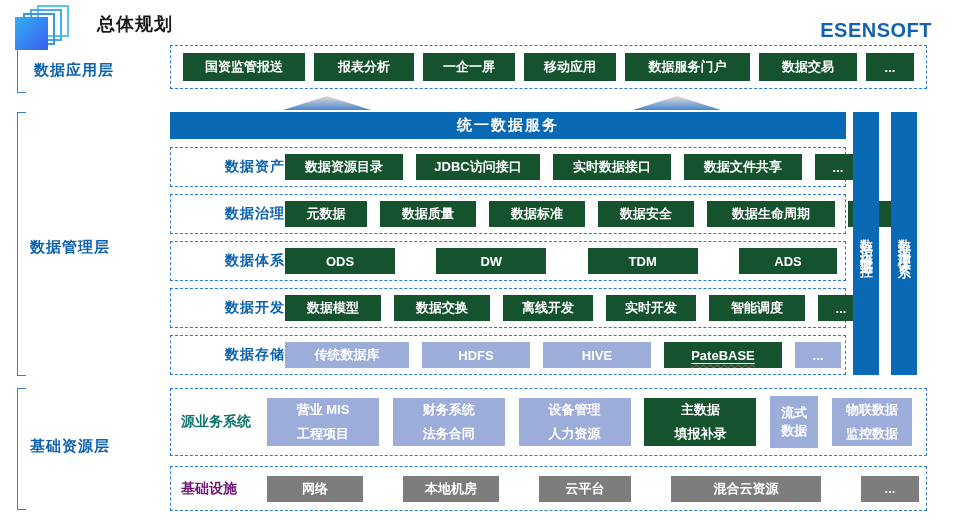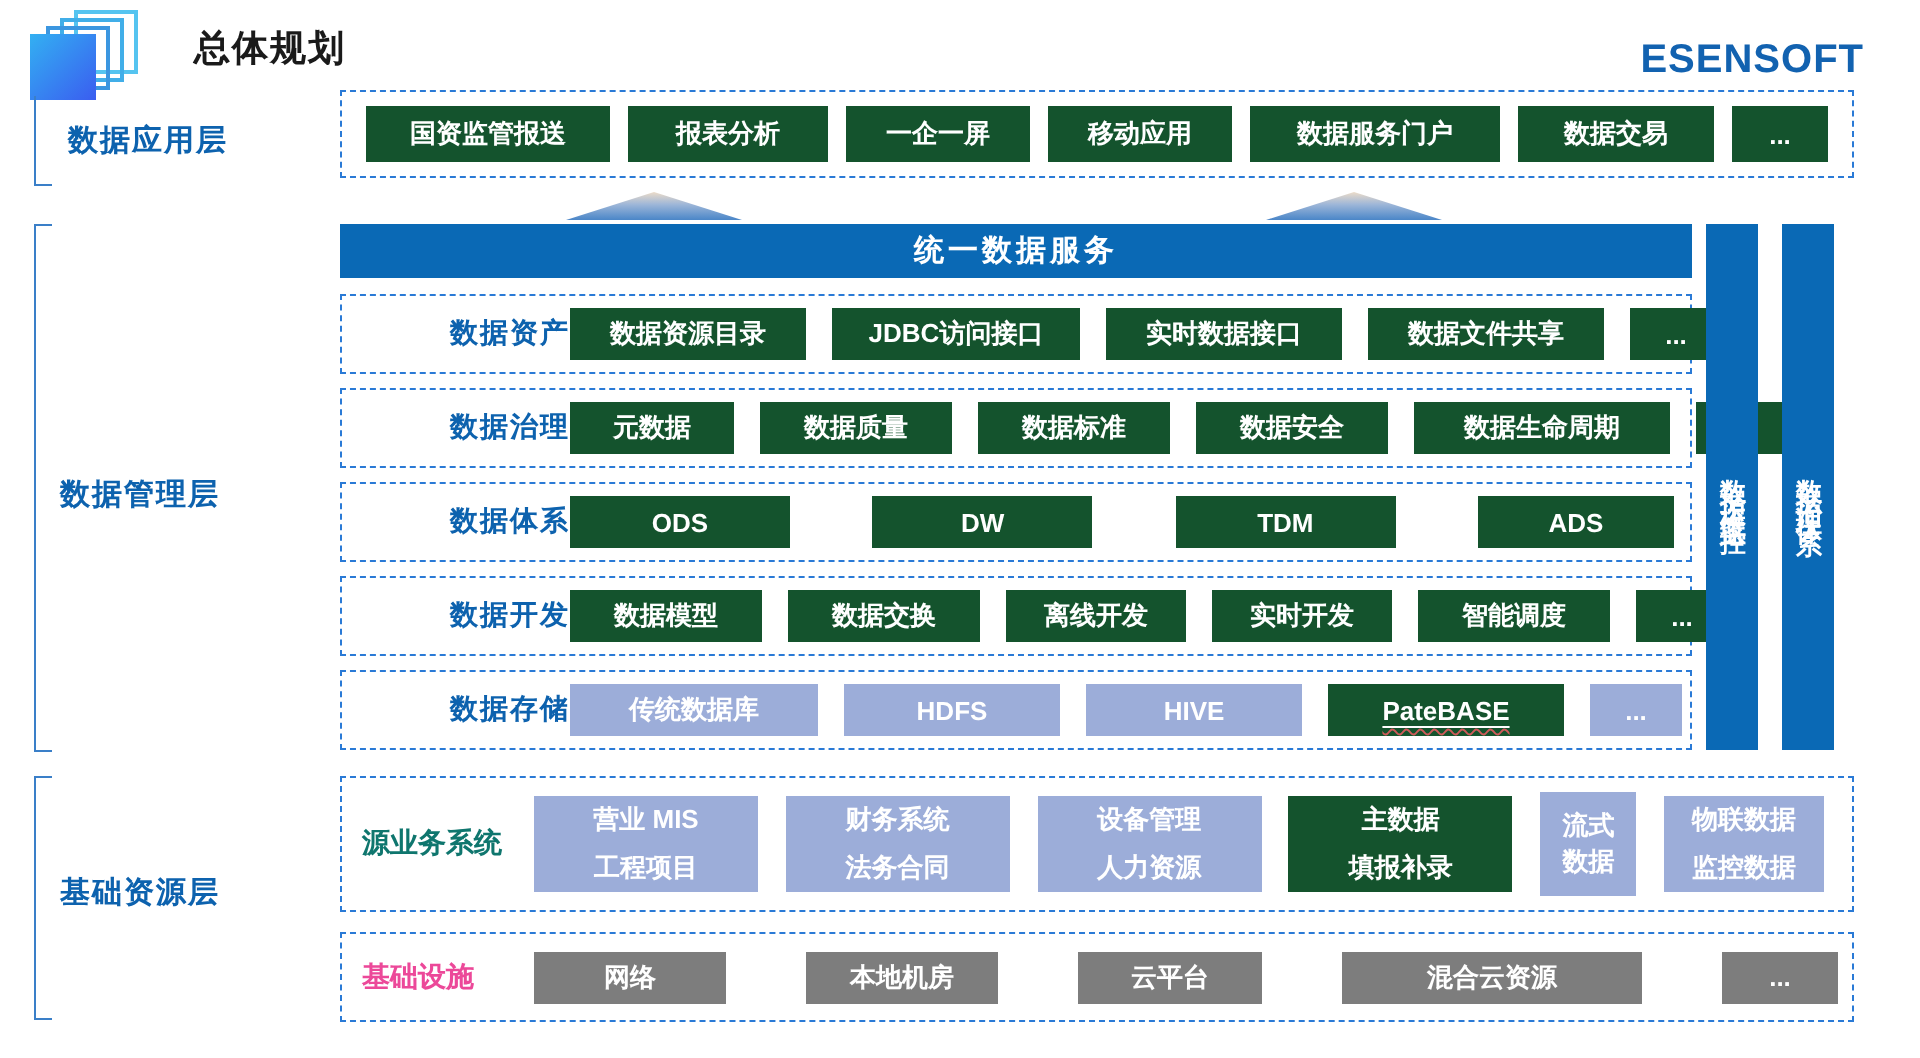--- a/index.html
+++ b/index.html
@@ -79,21 +79,21 @@
   .src-box{left:170px;top:388px;width:757px;height:68px;display:flex;align-items:center;padding:0 14px 0 10px;}
   .src-label{width:82px;color:#0f766e;font-size:14px;font-weight:600;flex:0 0 auto;}
   .src-items{flex:1;display:flex;justify-content:space-between;align-items:center;margin-left:4px;min-width:0;}
   .src-col{display:flex;flex-direction:column;gap:0;width:112px;flex:0 0 auto;}
   .src-col .b{height:24px;width:100%;}
   .src-col.narrow{width:80px;}
   .stream{width:48px;height:52px;font-size:13px;line-height:1.35;white-space:normal;text-align:center;padding:0 5px;}
 
   
   .infra-box{left:170px;top:466px;width:757px;height:45px;display:flex;align-items:center;padding:0 14px 0 10px;}
-  .infra-label{width:80px;color:#ec4899;font-size:14px;font-weight:600;flex:0 0 auto;}
+  .infra-label{width:80px;color:#701a75;font-size:14px;font-weight:600;flex:0 0 auto;}
   .infra-items{flex:1;display:flex;align-items:center;gap:40px;margin-left:6px;min-width:0;}
   .infra-items .more{margin-right:40px;width:58px;}
 </style>
 </head>
 <body>
 
 <div class="abs logo">
   <span class="sq-o1"></span>
   <span class="sq-o2"></span>
   <span class="sq-o3"></span>

